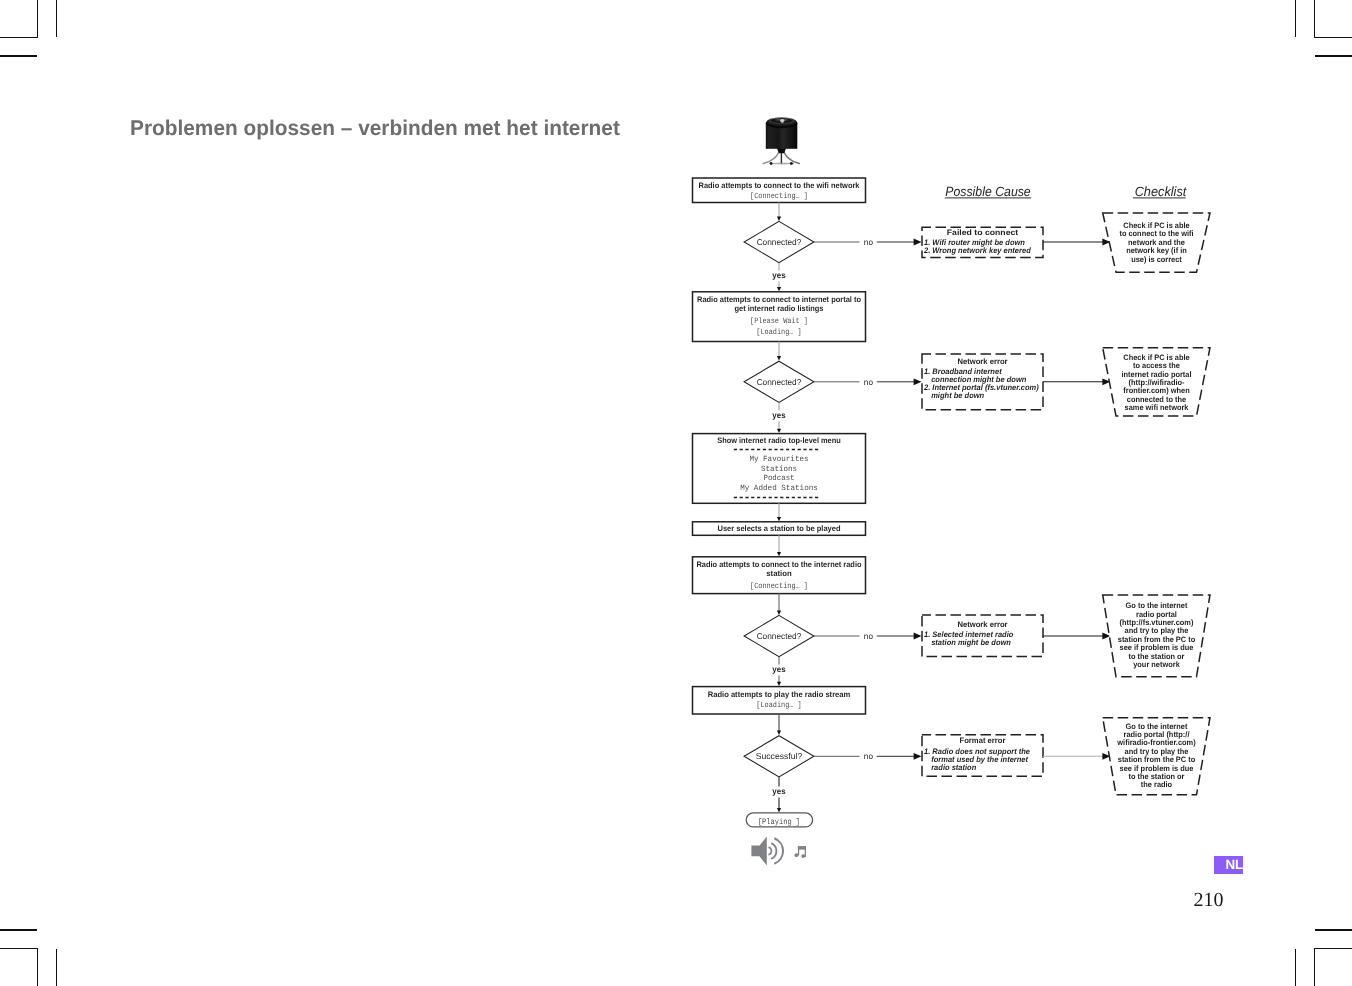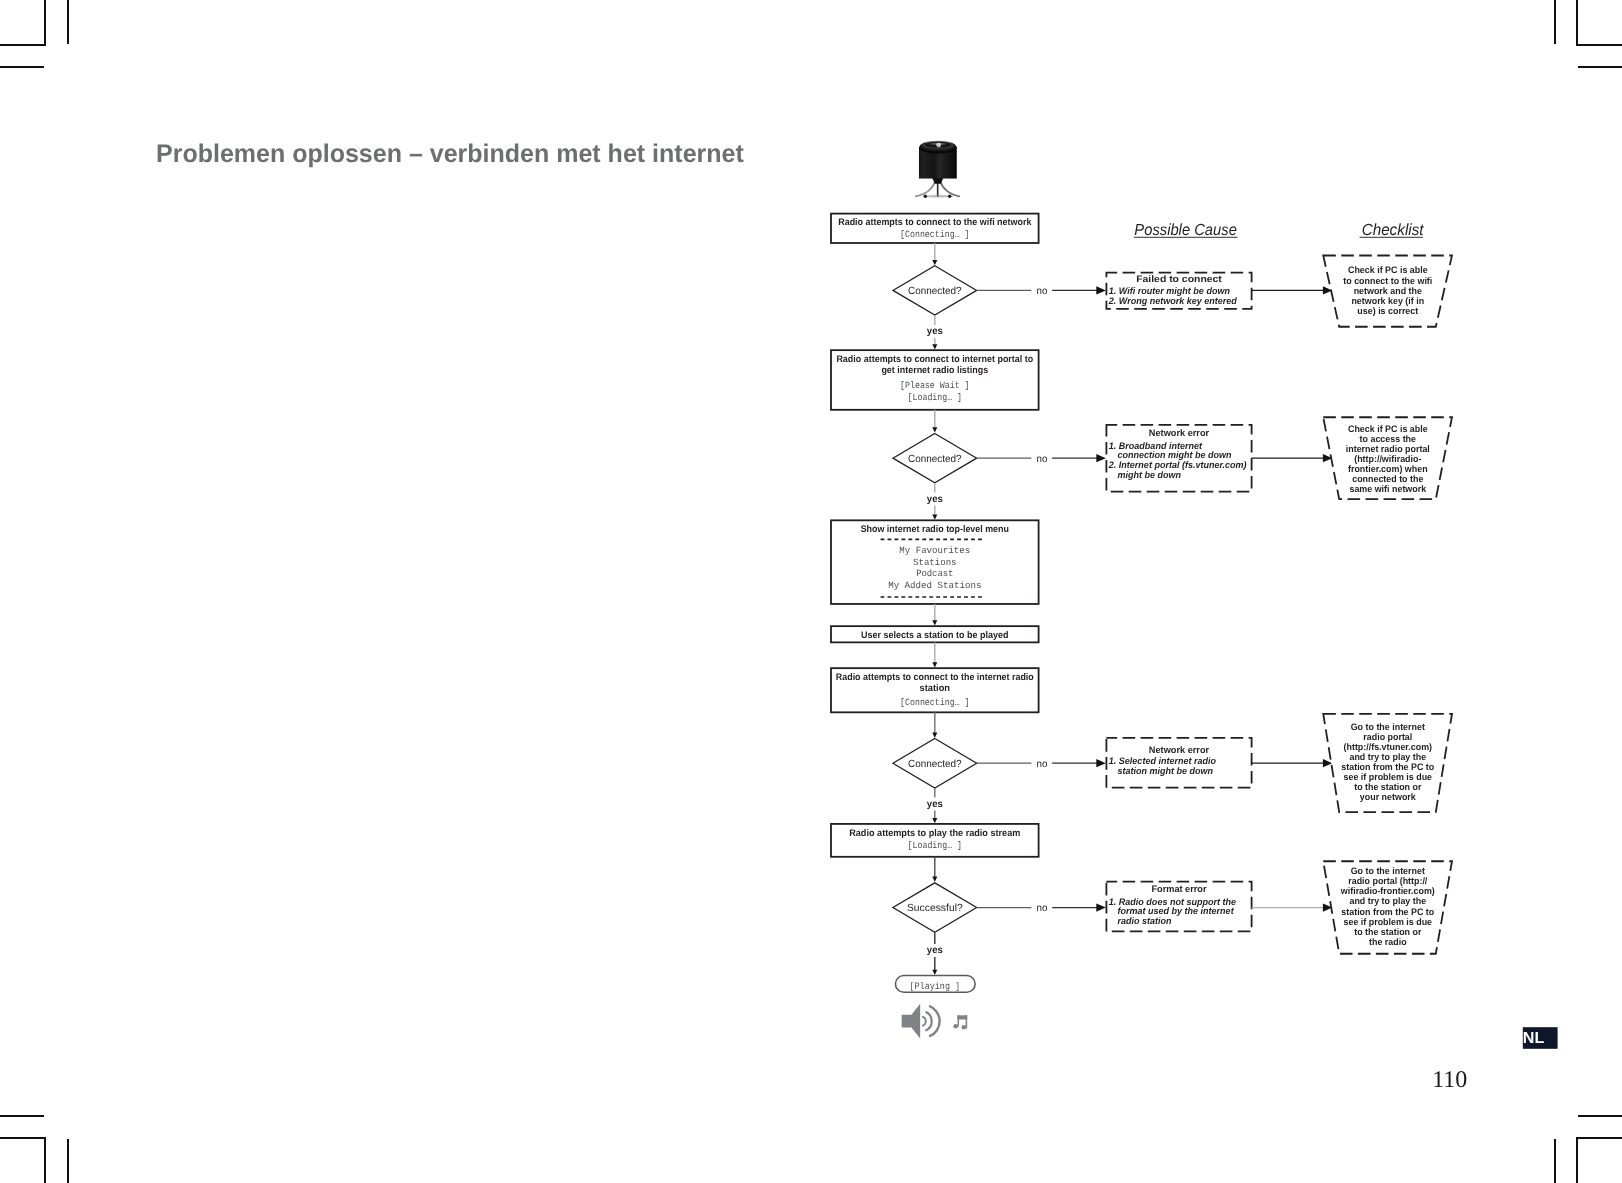--- a/index.html
+++ b/index.html
@@ -5,22 +5,22 @@
 <style>
   html,body{margin:0;padding:0;}
   body{width:1352px;height:986px;background:#ffffff;overflow:hidden;-webkit-font-smoothing:antialiased;text-rendering:geometricPrecision;
        font-family:"Liberation Sans",sans-serif;position:relative;}
   .page{position:absolute;inset:0;}
   #page-title{position:absolute;left:130px;top:116px;font-size:21.3px;font-weight:bold;
     color:#6d6e70;letter-spacing:0px;white-space:nowrap;
     transform:scaleX(0.9785);transform-origin:0 0;}
   #page-number{position:absolute;left:1193.5px;top:889px;font-family:"Liberation Serif",serif;
     font-size:20px;color:#1a1a1a;letter-spacing:0px;}
-  #lang-badge{position:absolute;left:1269px;top:856px;width:29.3px;height:17.9px;background:#0f172a;
-    color:#fff;font-size:13.4px;font-weight:bold;text-align:left;line-height:18.2px;
+  #lang-badge{position:absolute;left:1214px;top:856px;width:29.3px;height:17.9px;background:#8b5cf6;
+    color:#fff;font-size:13.4px;font-weight:bold;text-align:right;line-height:18.2px;
     font-family:"Liberation Sans",sans-serif;}
   svg.flow{position:absolute;left:0;top:0;}
   #flowchart{position:absolute;left:0;top:0;width:1352px;height:986px;}
   .fc-txt{font-family:"Liberation Sans",sans-serif;fill:#231f20;}
   .fc-mono{font-family:"Liberation Mono",monospace;fill:#4d4d4d;}
 </style>
 </head>
 <body>
 
 <div class="page">
@@ -235,15 +235,15 @@
         <text x="1156.5" y="736.9" font-size="7.9" text-anchor="middle" class="fc-txt" font-weight="bold" fill="#231f20" textLength="65.93" lengthAdjust="spacingAndGlyphs">radio portal (http://</text>
         <text x="1156.5" y="745.3" font-size="7.9" text-anchor="middle" class="fc-txt" font-weight="bold" fill="#231f20" textLength="78.30" lengthAdjust="spacingAndGlyphs">wifiradio-frontier.com)</text>
         <text x="1156.5" y="753.7" font-size="7.9" text-anchor="middle" class="fc-txt" font-weight="bold" fill="#231f20" textLength="63.89" lengthAdjust="spacingAndGlyphs">and try to play the</text>
         <text x="1156.5" y="762.1" font-size="7.9" text-anchor="middle" class="fc-txt" font-weight="bold" fill="#231f20" textLength="77.48" lengthAdjust="spacingAndGlyphs">station from the PC to</text>
         <text x="1156.5" y="770.5" font-size="7.9" text-anchor="middle" class="fc-txt" font-weight="bold" fill="#231f20" textLength="73.79" lengthAdjust="spacingAndGlyphs">see if problem is due</text>
         <text x="1156.5" y="778.9" font-size="7.9" text-anchor="middle" class="fc-txt" font-weight="bold" fill="#231f20" textLength="56.05" lengthAdjust="spacingAndGlyphs">to the station or</text>
         <text x="1156.5" y="787.3" font-size="7.9" text-anchor="middle" class="fc-txt" font-weight="bold" fill="#231f20" textLength="31.33" lengthAdjust="spacingAndGlyphs">the radio</text>
       </svg>
     </div>
 
-  <div id="page-number">110</div>
+  <div id="page-number">210</div>
   <div id="lang-badge">NL</div>
 </div>
 
 </body></html>

